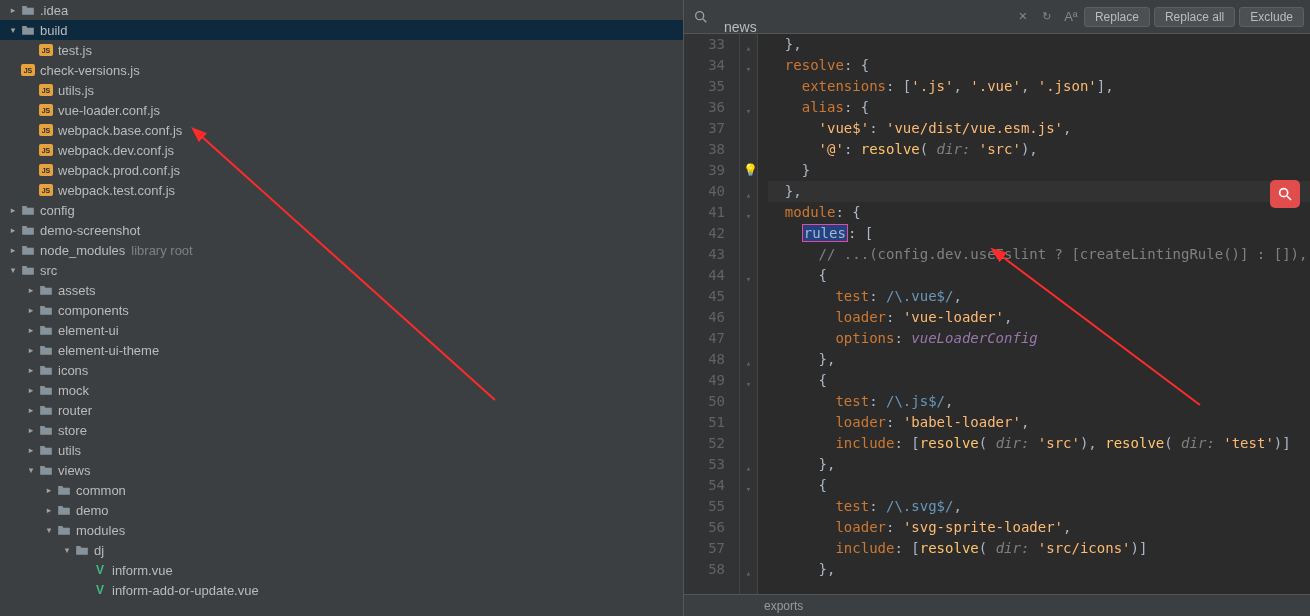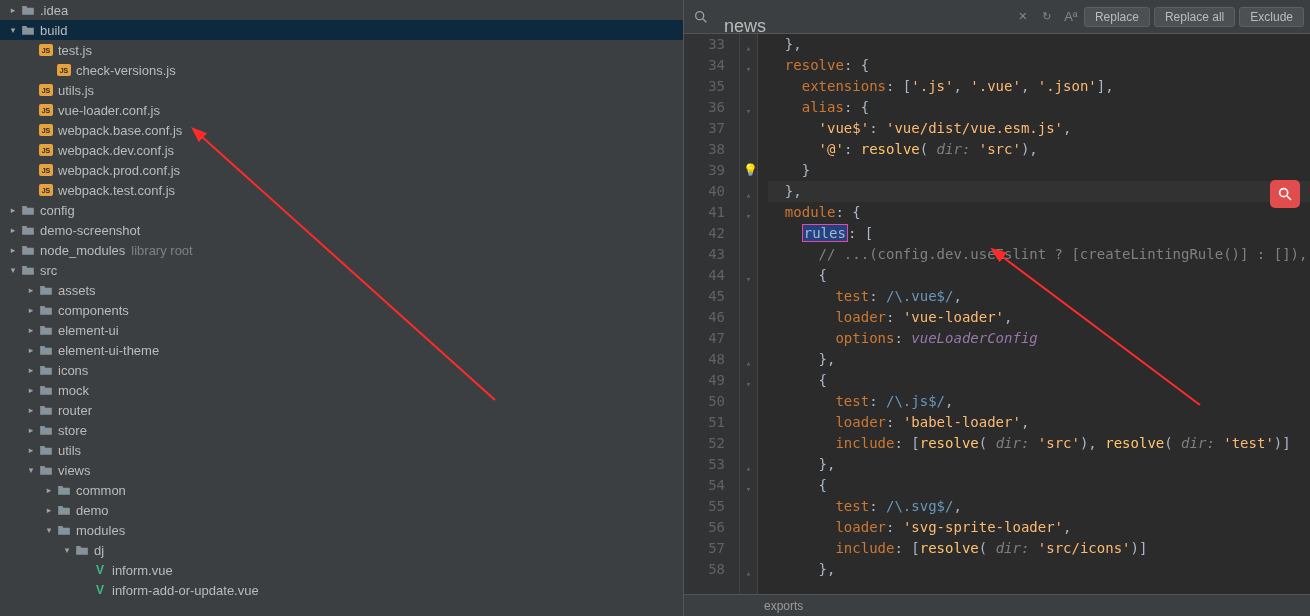--- a/index.html
+++ b/index.html
@@ -91,21 +91,21 @@
   flex: 1;
   display: flex;
   align-items: center;
   margin: 0 6px;
 }
 .search-input {
   flex: 1;
   background: transparent;
   border: none;
   color: #bbbbbb;
-  font-size: 18px;
+  font-size: 14px;
   outline: none;
   padding: 2px 4px;
   margin-top: 20px;
 }
 .search-ctl {
   width: 22px; height: 22px;
   display: inline-flex; align-items: center; justify-content: center;
   color: #888;
   font-size: 11px;
   cursor: pointer;
@@ -238,21 +238,21 @@
       </span>
       <span>build</span>
     </div>
     <div class="tree-row" style="padding-left: 26px;">
       <span class="arrow empty"></span>
       <span class="icon-slot">
         <span class="jsfile-icon">JS</span>
       </span>
       <span>test.js</span>
     </div>
-    <div class="tree-row" style="padding-left: 44px;">
+    <div class="tree-row" style="padding-left: 8px;">
       <span class="arrow empty"></span>
       <span class="icon-slot">
         <span class="jsfile-icon">JS</span>
       </span>
       <span>check-versions.js</span>
     </div>
     <div class="tree-row" style="padding-left: 26px;">
       <span class="arrow empty"></span>
       <span class="icon-slot">
         <span class="jsfile-icon">JS</span>

